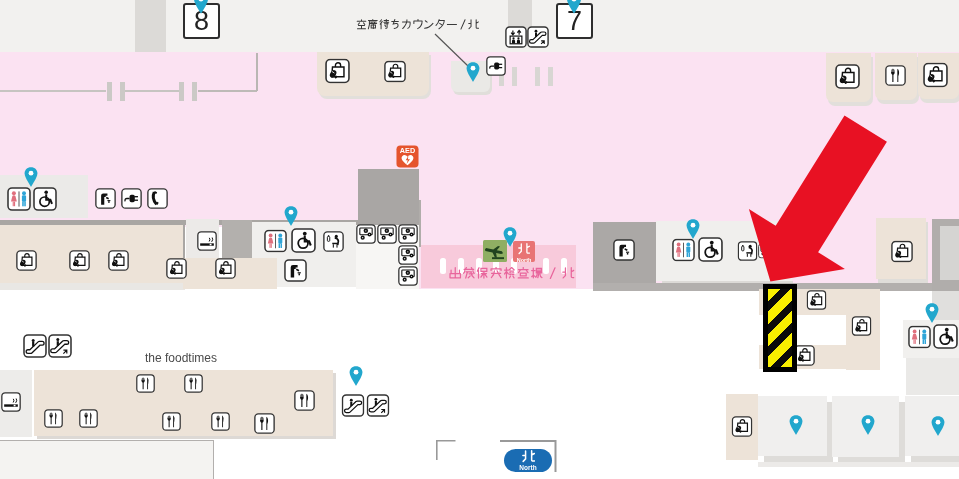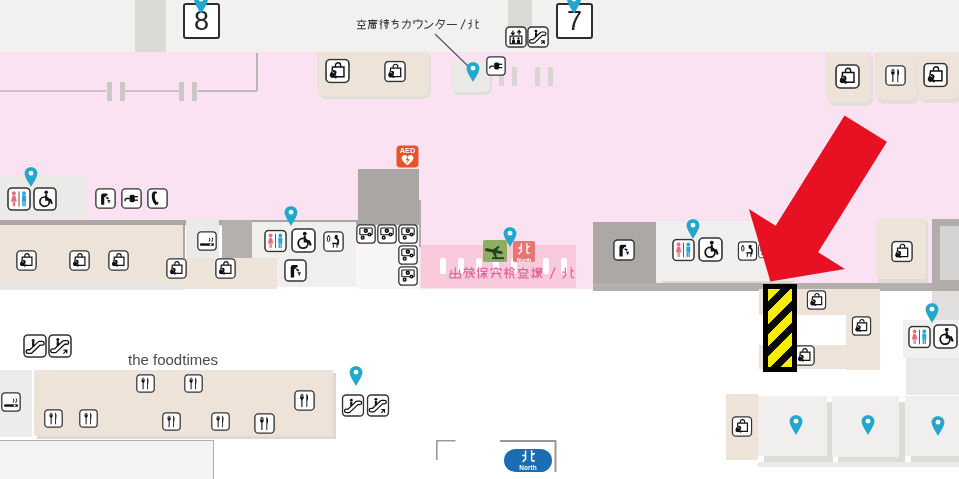--- a/index.html
+++ b/index.html
@@ -377,21 +377,21 @@
     </svg>
 
 <svg class="ib" style="left:48px;top:334px" width="24" height="24" viewBox="0 0 24 24">
       <use href="#esc2"></use>
     </svg>
 
 <svg class="ib" style="left:1px;top:392px" width="20" height="20" viewBox="0 0 24 24">
       <use href="#smoke"></use>
     </svg>
 
-<div class="a" style="left:128px;top:351px;font-size:15px;color:#4a4a4a">the foodtimes</div>
+<div class="a" style="left:145px;top:351px;font-size:12px;color:#4a4a4a">the foodtimes</div>
 
 <svg class="ib" style="left:136px;top:374px" width="19" height="19" viewBox="0 0 24 24">
       <use href="#rest"></use>
     </svg>
 
 <svg class="ib" style="left:184px;top:374px" width="19" height="19" viewBox="0 0 24 24">
       <use href="#rest"></use>
     </svg>
 
 <svg class="ib" style="left:294px;top:390px" width="21" height="21" viewBox="0 0 24 24">

